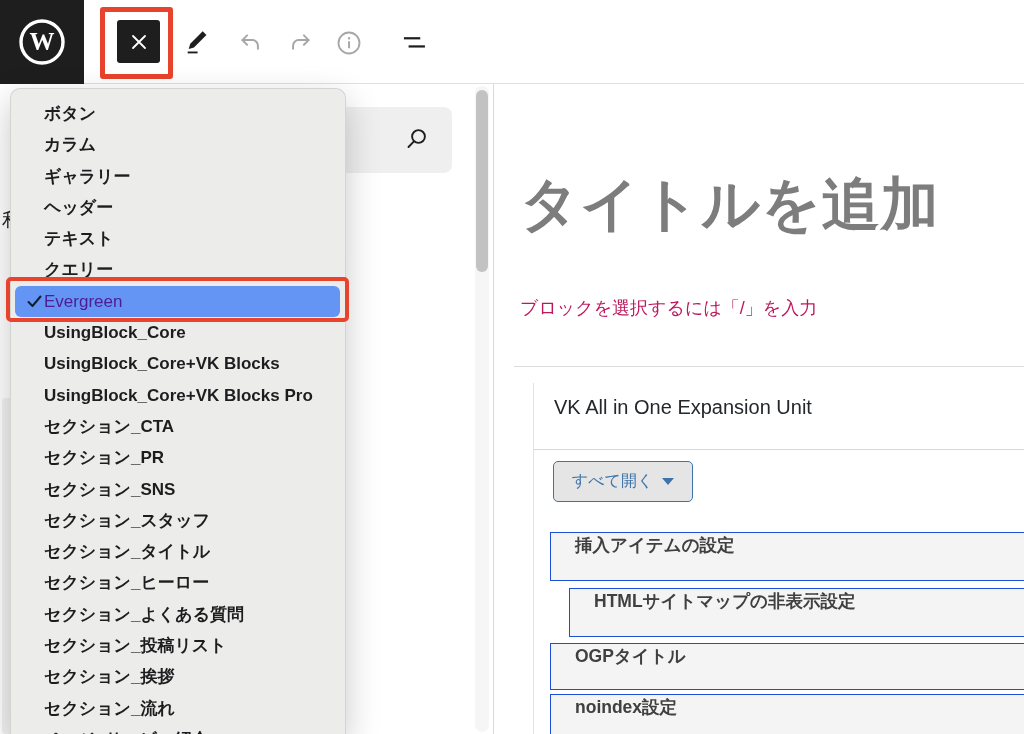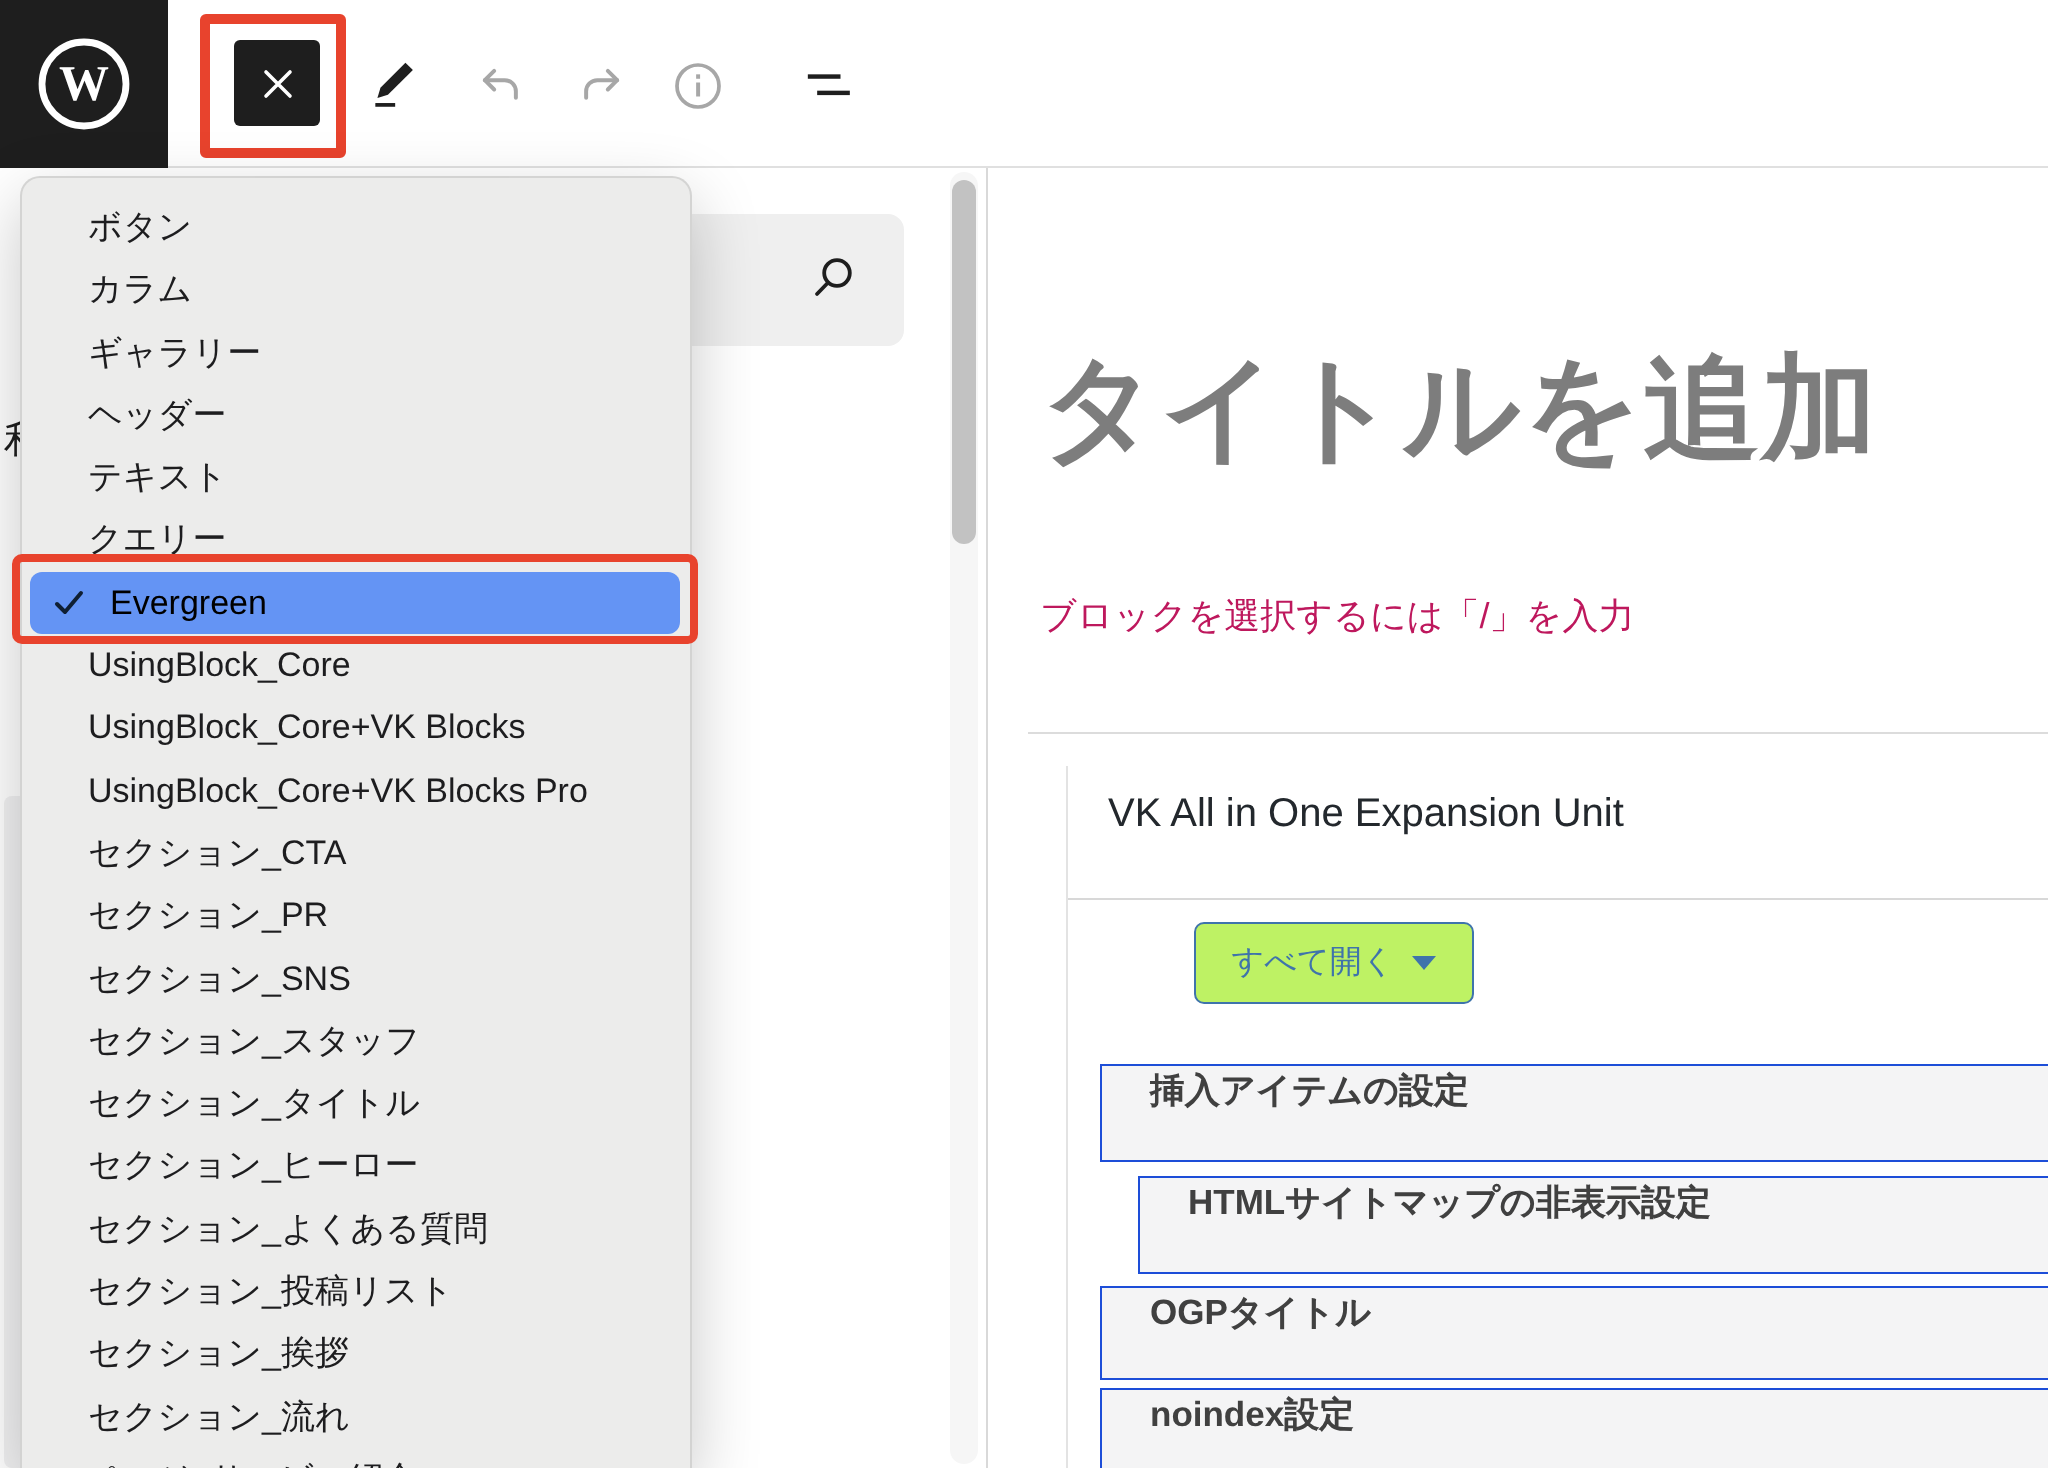--- a/index.html
+++ b/index.html
@@ -34,32 +34,32 @@
   .panel-divider { position:absolute; left:493px; top:84px; width:1px; height:650px; background:#d9d9d9; }
 
   
   .canvas { position:absolute; left:506px; top:84px; width:530px; height:650px; background:#fff; }
   .post-title { position:absolute; left:14px; top:82px; font-size:58px; font-weight:700; color:#7d7d7d; letter-spacing:1px; white-space:nowrap; cursor:text; }
   .block-appender { position:absolute; left:14px; top:212px; font-size:18px; color:#be185d; white-space:nowrap; cursor:text; }
   .canvas-sep { position:absolute; left:8px; top:282px; width:522px; height:1px; background:#dcdcdc; }
   .metabox-border { position:absolute; left:27px; top:299px; width:1px; height:351px; background:#e3e3e3; }
   .metabox-title { position:absolute; left:48px; top:312px; font-size:20px; font-weight:400; color:#23282d; white-space:nowrap; }
   .metabox-hr { position:absolute; left:28px; top:365px; width:502px; height:1px; background:#d8d8d8; }
-  .open-all { position:absolute; left:47px; top:377px; width:140px; height:41px; background:#bef264; border:1.5px solid #3f74ab; border-radius:5px; color:#3f74ab; font-size:16px; display:flex; align-items:center; justify-content:center; gap:9px; cursor:pointer; font-family:inherit;margin-left:44px; }
+  .open-all { position:absolute; left:47px; top:377px; width:140px; height:41px; background:#e5e5e5; border:1.5px solid #3f74ab; border-radius:5px; color:#3f74ab; font-size:16px; display:flex; align-items:center; justify-content:center; gap:9px; cursor:pointer; font-family:inherit; }
   .caret { width:0; height:0; border-left:6px solid transparent; border-right:6px solid transparent; border-top:7px solid #3f74ab; display:inline-block; }
   .acc-row { position:absolute; left:44px; width:486px; background:#f4f4f5; border:1px solid #1d4ed8; display:flex; align-items:flex-start; padding-left:24px; font-size:17.5px; font-weight:700; color:#404040; cursor:pointer; }
   .acc-1 { top:448px; height:49px; }
   .acc-2 { top:504px; height:49px;margin-left:19px; }
   .acc-3 { top:559px; height:47px; }
   .acc-4 { top:610px; height:48px; }
 
   
   .menu { position:absolute; left:10px; top:88px; width:336px; height:646px; background:#ececeb; border:1px solid rgba(0,0,0,0.10); border-bottom:none; border-radius:10px 10px 0 0; box-shadow:0 12px 34px rgba(0,0,0,0.22); padding-top:9px; overflow:hidden; z-index:30; }
-  .menu-item { position:relative; height:31.3px; line-height:31.3px; padding-left:33px; font-size:17px; color:#1d1d1f; white-space:nowrap; cursor:pointer; }
-  .menu-item.selected { margin:0 5px 0 4px; padding-left:40px; border-radius:6px; background:#6494f4; color:#000000; font-weight:400; }
+  .menu-item { position:relative; height:31.3px; line-height:31.3px; padding-left:33px; font-size:17px; color:#1d1d1f; white-space:nowrap; cursor:pointer;font-weight:bold; }
+  .menu-item.selected { margin:0 5px 0 4px; padding-left:29px; border-radius:6px; background:#6494f4; color:#4c1d95; font-weight:400; }
   .menu-item .check { position:absolute; left:11px; top:7px; }
 </style>
 </head>
 <body>
 
 <div class="stage">
 
   <header class="toolbar">
     <div class="wp-logo">
       <svg width="50" height="50" viewBox="0 0 50 50">

